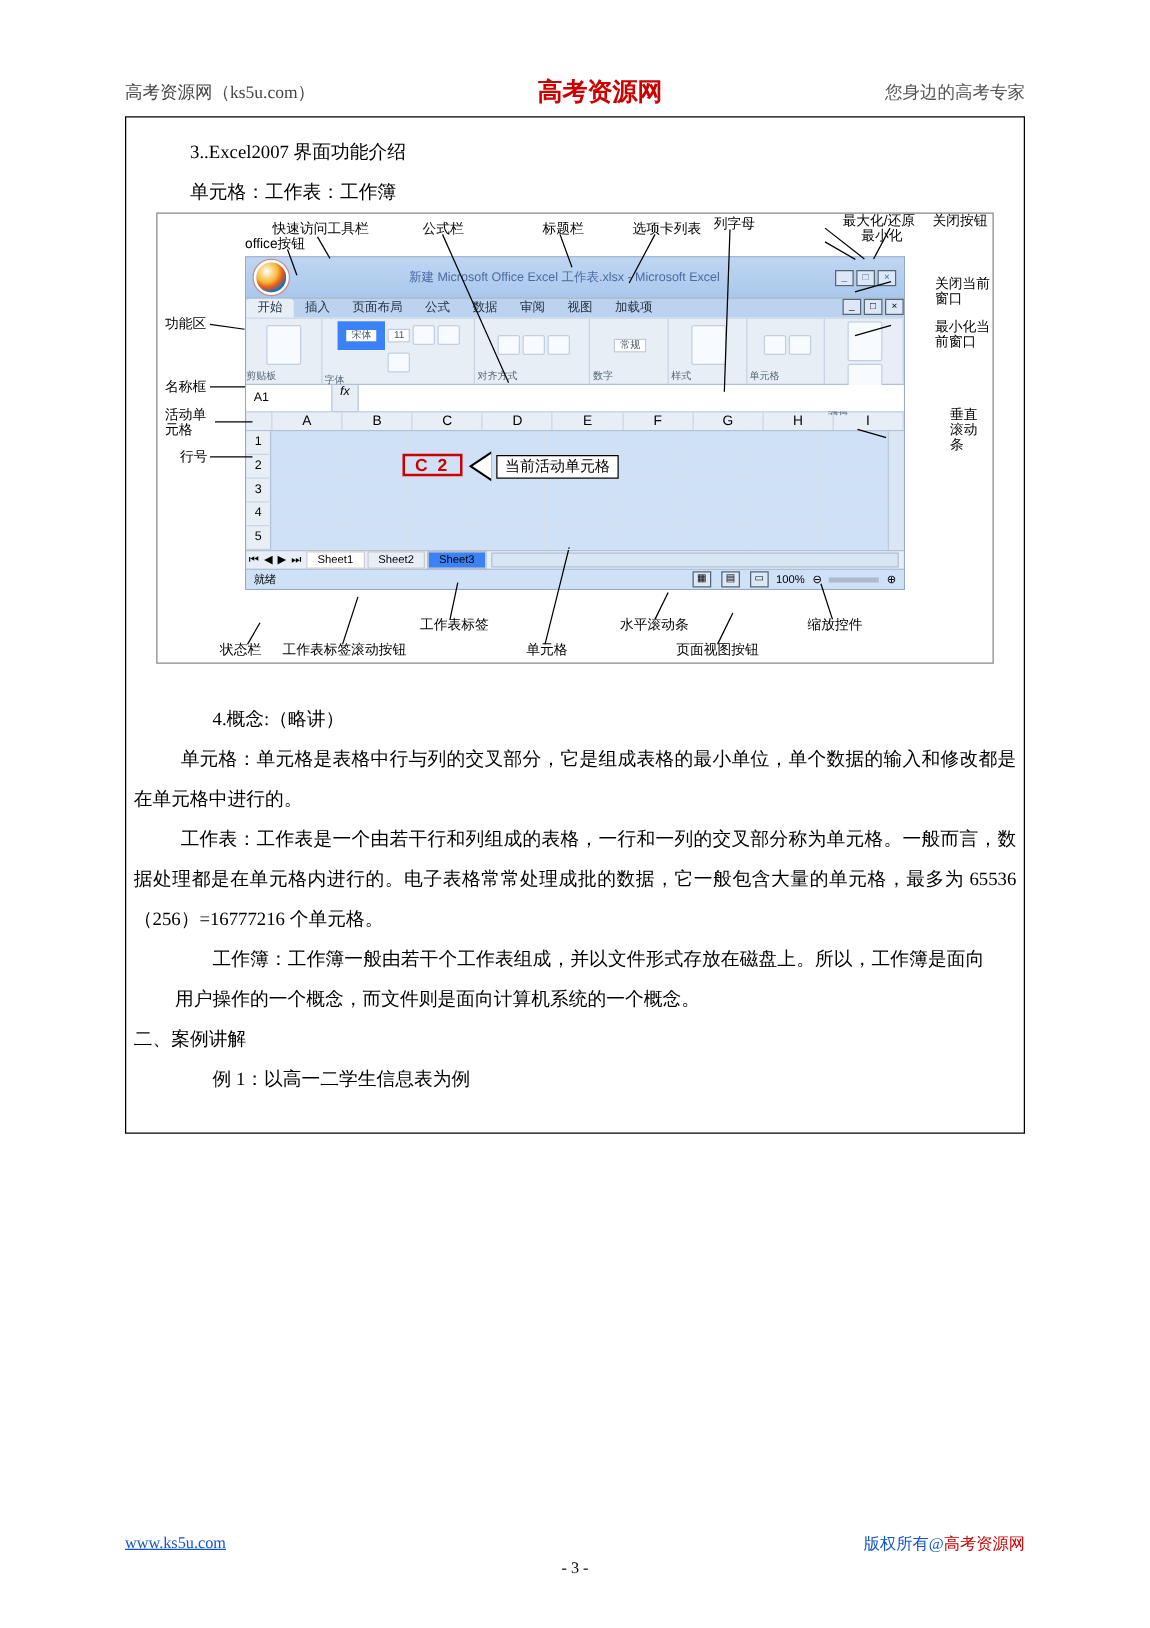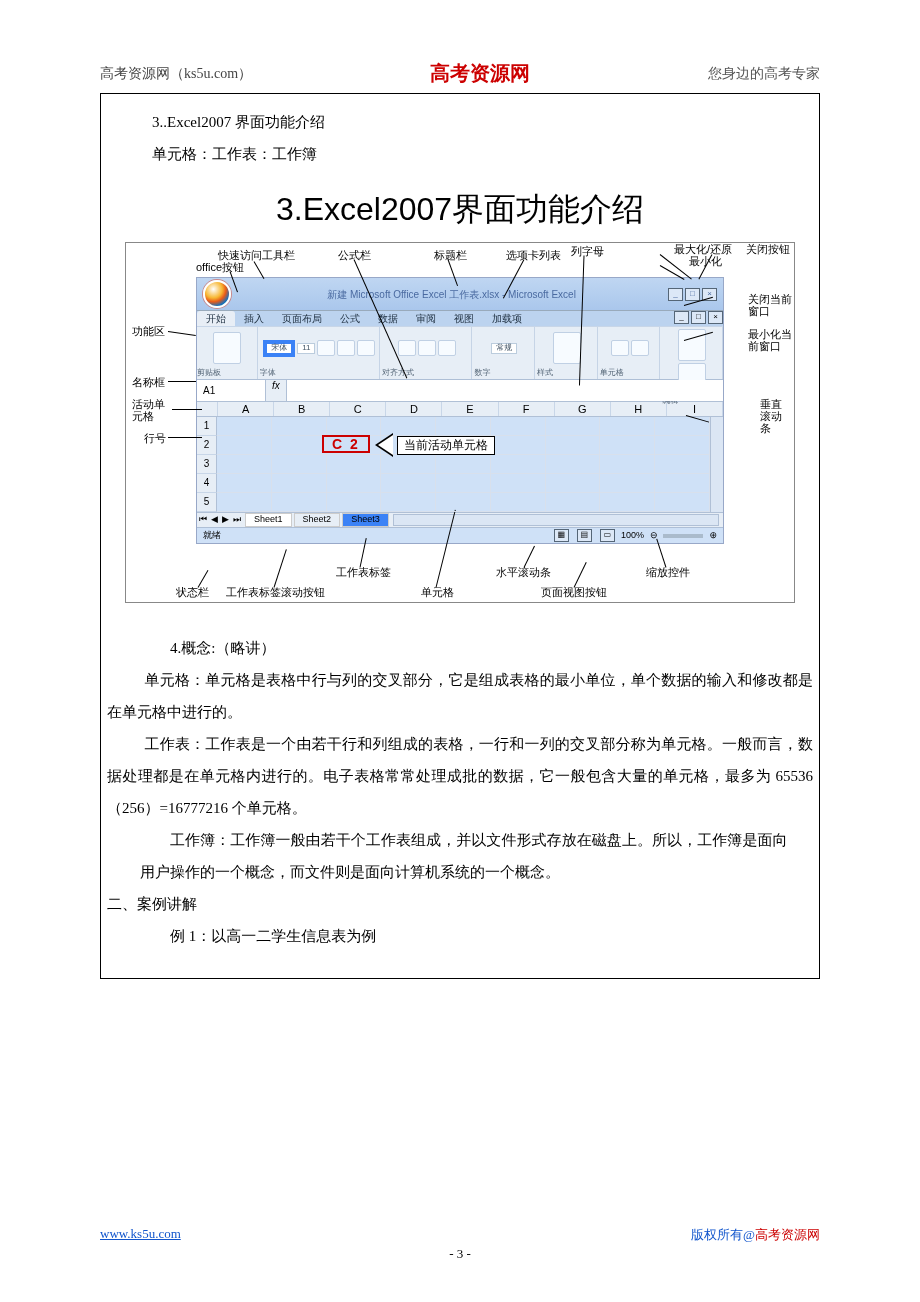--- a/index.html
+++ b/index.html
@@ -60,21 +60,20 @@
   <div class="hdr">
     <span>高考资源网（ks5u.com）</span>
     <span class="brand">高考资源网</span>
     <span class="expert">您身边的高考专家</span>
   </div>
 
   <div class="content-box">
     <p class="p" style="padding-left:3em">3..Excel2007 界面功能介绍</p>
     <p class="p" style="padding-left:3em">单元格：工作表：工作簿</p>
 
-    <div class="title-big">3.Excel2007界面功能介绍</div>
 
     <div class="excel-block">
 
       <div class="callout" style="top:6px;left:92px">快速访问工具栏</div>
       <div class="callout" style="top:18px;left:70px">office按钮</div>
       <div class="callout" style="top:6px;left:212px">公式栏</div>
       <div class="callout" style="top:6px;left:308px">标题栏</div>
       <div class="callout" style="top:6px;left:380px">选项卡列表</div>
       <div class="callout" style="top:2px;left:445px">列字母</div>
       <div class="callout" style="top:0;right:62px">最大化/还原</div>
@@ -151,21 +150,21 @@
         </div>
         <div class="ribbon">
           <div class="rg">
               <div class="rg-body">
                 <div class="rbtn-big"></div>
               </div>
               <div class="rg-label">剪贴板</div>
             </div>
           <div class="rg" style="flex:2">
               <div class="rg-body">
-                <span style="border:4px solid #3b82f6;padding:0 4px;background:#fff">宋体</span>
+                <span style="border:7px solid #3b82f6;padding:0 4px;background:#fff">宋体</span>
                 <span style="border:1px solid #bcd;padding:0 4px;background:#fff">11</span>
                 <div class="rbtn"></div>
                 <div class="rbtn"></div>
                 <div class="rbtn"></div>
               </div>
               <div class="rg-label">字体</div>
             </div>
           <div class="rg" style="flex:1.5">
               <div class="rg-body">
                 <div class="rbtn"></div>

